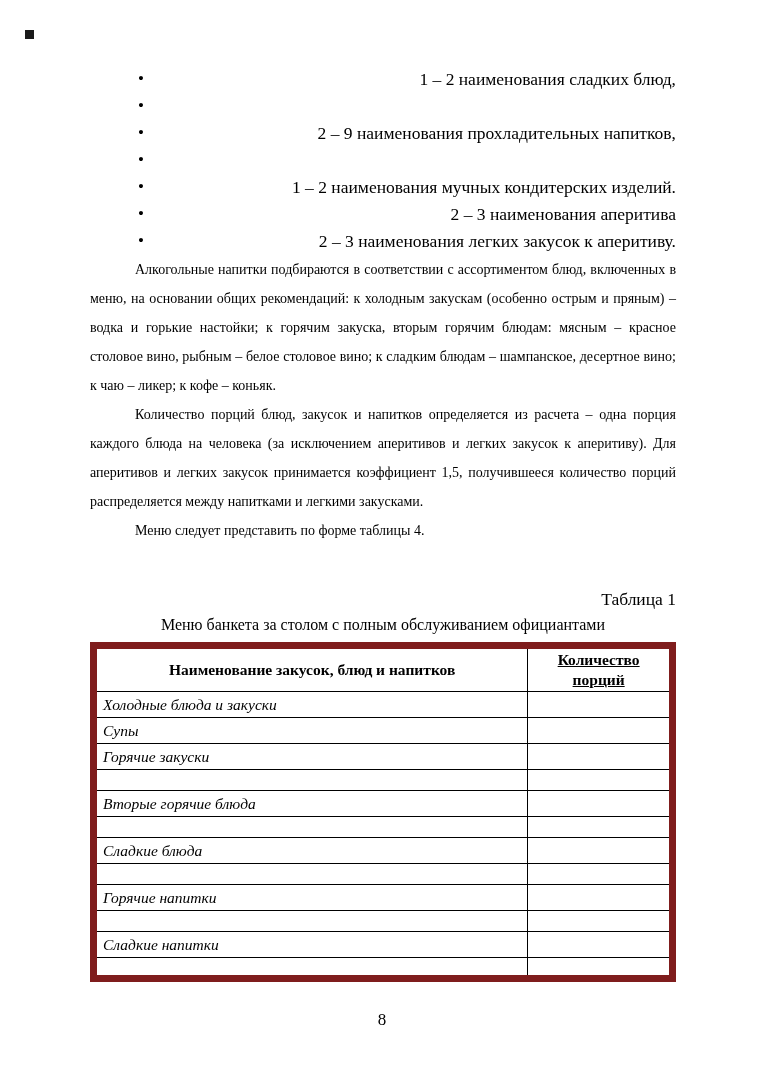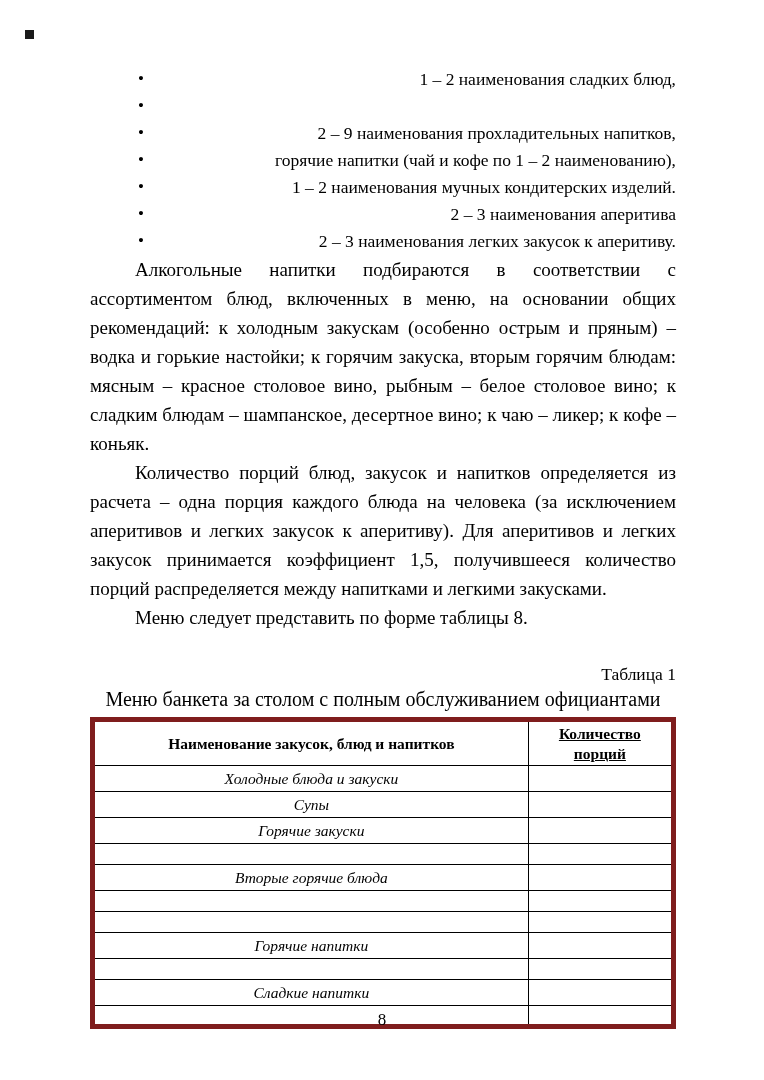--- a/index.html
+++ b/index.html
@@ -47,66 +47,65 @@
     font-size: 17px;
     position: relative;
     top: -1px;
   }
   .bullet-text {
     flex: 1 1 auto;
     text-align: right;
   }
   .para {
     margin: 0;
-    font-size: 19px;
+    font-size: 14px;
     line-height: 29px;
     text-align: justify;
     text-indent: 45px;
   }
   .table-label {
-    margin-top: 30px;
+    margin-top: 42px;
     font-size: 17.5px;
     text-align: right;
     line-height: 24px;
   }
   .table-caption {
-    font-size: 20px;
+    font-size: 16px;
     text-align: center;
     line-height: 25px;
     margin-top: 1px;
   }
   table.menu-table {
     width: 100%;
     border-collapse: collapse;
     margin-top: 5px;
     table-layout: fixed;
   }
   table.menu-table td, table.menu-table th {
     border: 1px solid #000;
     padding: 0 6px;
     box-sizing: border-box;
   }
   table.menu-table {
-    border: 5px solid #7f1d1d;
+    border: 7px solid #7f1d1d;
     padding-left: 28px;
   }
   th.col-name { width: 75%; }
   th.col-qty  { width: 25%; text-decoration: underline; }
   th.header-cell {
     font-size: 15.5px;
     font-weight: bold;
     text-align: center;
     vertical-align: middle;
     height: 46px;
     line-height: 20px;
   }
   td.category-cell {
     font-size: 15.5px;
     font-style: italic;
-    text-align: center;
     vertical-align: middle;
     height: 26px;
   }
   td.portion-cell {
     height: 26px;
   }
   tr.empty-row td {
     height: 21px;
   }
   .page-number {
@@ -132,41 +131,40 @@
     </li>
     <li class="bullet-item">
       <span class="bullet-dot">•</span>
     </li>
     <li class="bullet-item">
       <span class="bullet-dot">•</span>
       <span class="bullet-text">2 – 9 наименования прохладительных напитков,</span>
     </li>
     <li class="bullet-item">
       <span class="bullet-dot">•</span>
-      <span class="bullet-text">горячие напитки (чай и кофе по 1 – 2 наименованию),</span>
     </li>
     <li class="bullet-item">
       <span class="bullet-dot">•</span>
       <span class="bullet-text">1 – 2 наименования мучных кондитерских изделий.</span>
     </li>
     <li class="bullet-item">
       <span class="bullet-dot">•</span>
       <span class="bullet-text">2 – 3 наименования аперитива</span>
     </li>
     <li class="bullet-item">
       <span class="bullet-dot">•</span>
       <span class="bullet-text">2 – 3 наименования легких закусок к аперитиву.</span>
     </li>
   </ul>
 
   <p class="para">Алкогольные напитки подбираются в соответствии с ассортиментом блюд, включенных в меню, на основании общих рекомендаций: к холодным закускам (особенно острым и пряным) – водка и горькие настойки; к горячим закуска, вторым горячим блюдам: мясным – красное столовое вино, рыбным – белое столовое вино; к сладким блюдам – шампанское, десертное вино; к чаю – ликер; к кофе – коньяк.</p>
 
   <p class="para">Количество порций блюд, закусок и напитков определяется из расчета – одна порция каждого блюда на человека (за исключением аперитивов и легких закусок к аперитиву). Для аперитивов и легких закусок принимается коэффициент 1,5, получившееся количество порций распределяется между напитками и легкими закусками.</p>
 
-  <p class="para">Меню следует представить по форме таблицы 8.</p>
+  <p class="para">Меню следует представить по форме таблицы 4.</p>
 
   <div class="table-label">Таблица 1</div>
 
   <div class="table-caption">Меню банкета за столом с полным обслуживанием официантами</div>
 
   <table class="menu-table">
     <thead>
       <tr>
         <th class="header-cell col-name">Наименование закусок, блюд и напитков</th>
         <th class="header-cell col-qty">Количество порций</th>
@@ -190,20 +188,24 @@
         <td class="portion-cell"></td>
       </tr>
       <tr>
         <td class="category-cell">Вторые горячие блюда</td>
         <td class="portion-cell"></td>
       </tr>
       <tr class="empty-row">
         <td class="category-cell"></td>
         <td class="portion-cell"></td>
       </tr>
+      <tr>
+        <td class="category-cell">Сладкие блюда</td>
+        <td class="portion-cell"></td>
+      </tr>
       <tr class="empty-row">
         <td class="category-cell"></td>
         <td class="portion-cell"></td>
       </tr>
       <tr>
         <td class="category-cell">Горячие напитки</td>
         <td class="portion-cell"></td>
       </tr>
       <tr class="empty-row">
         <td class="category-cell"></td>

